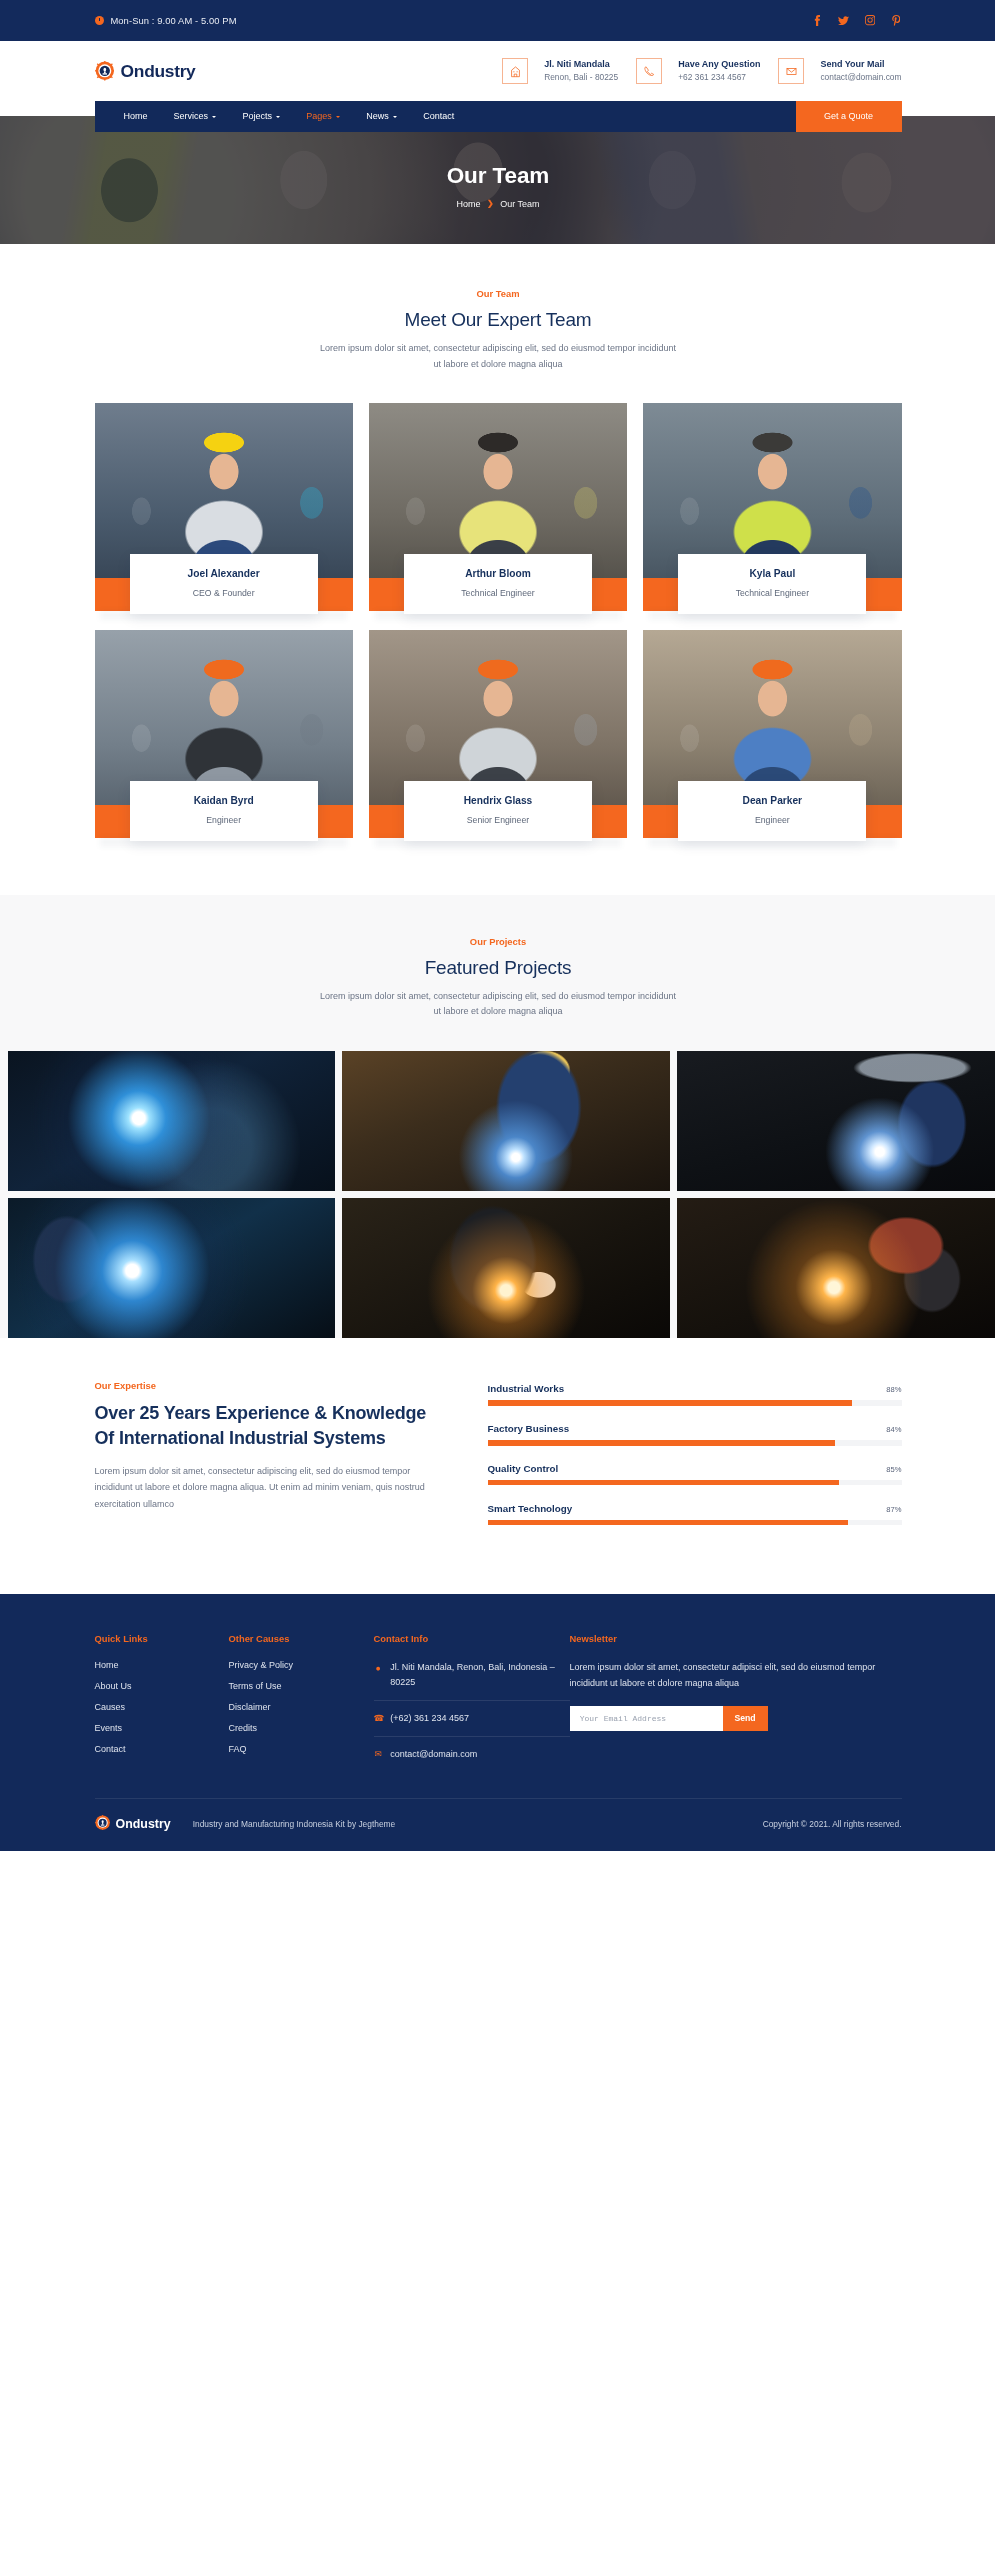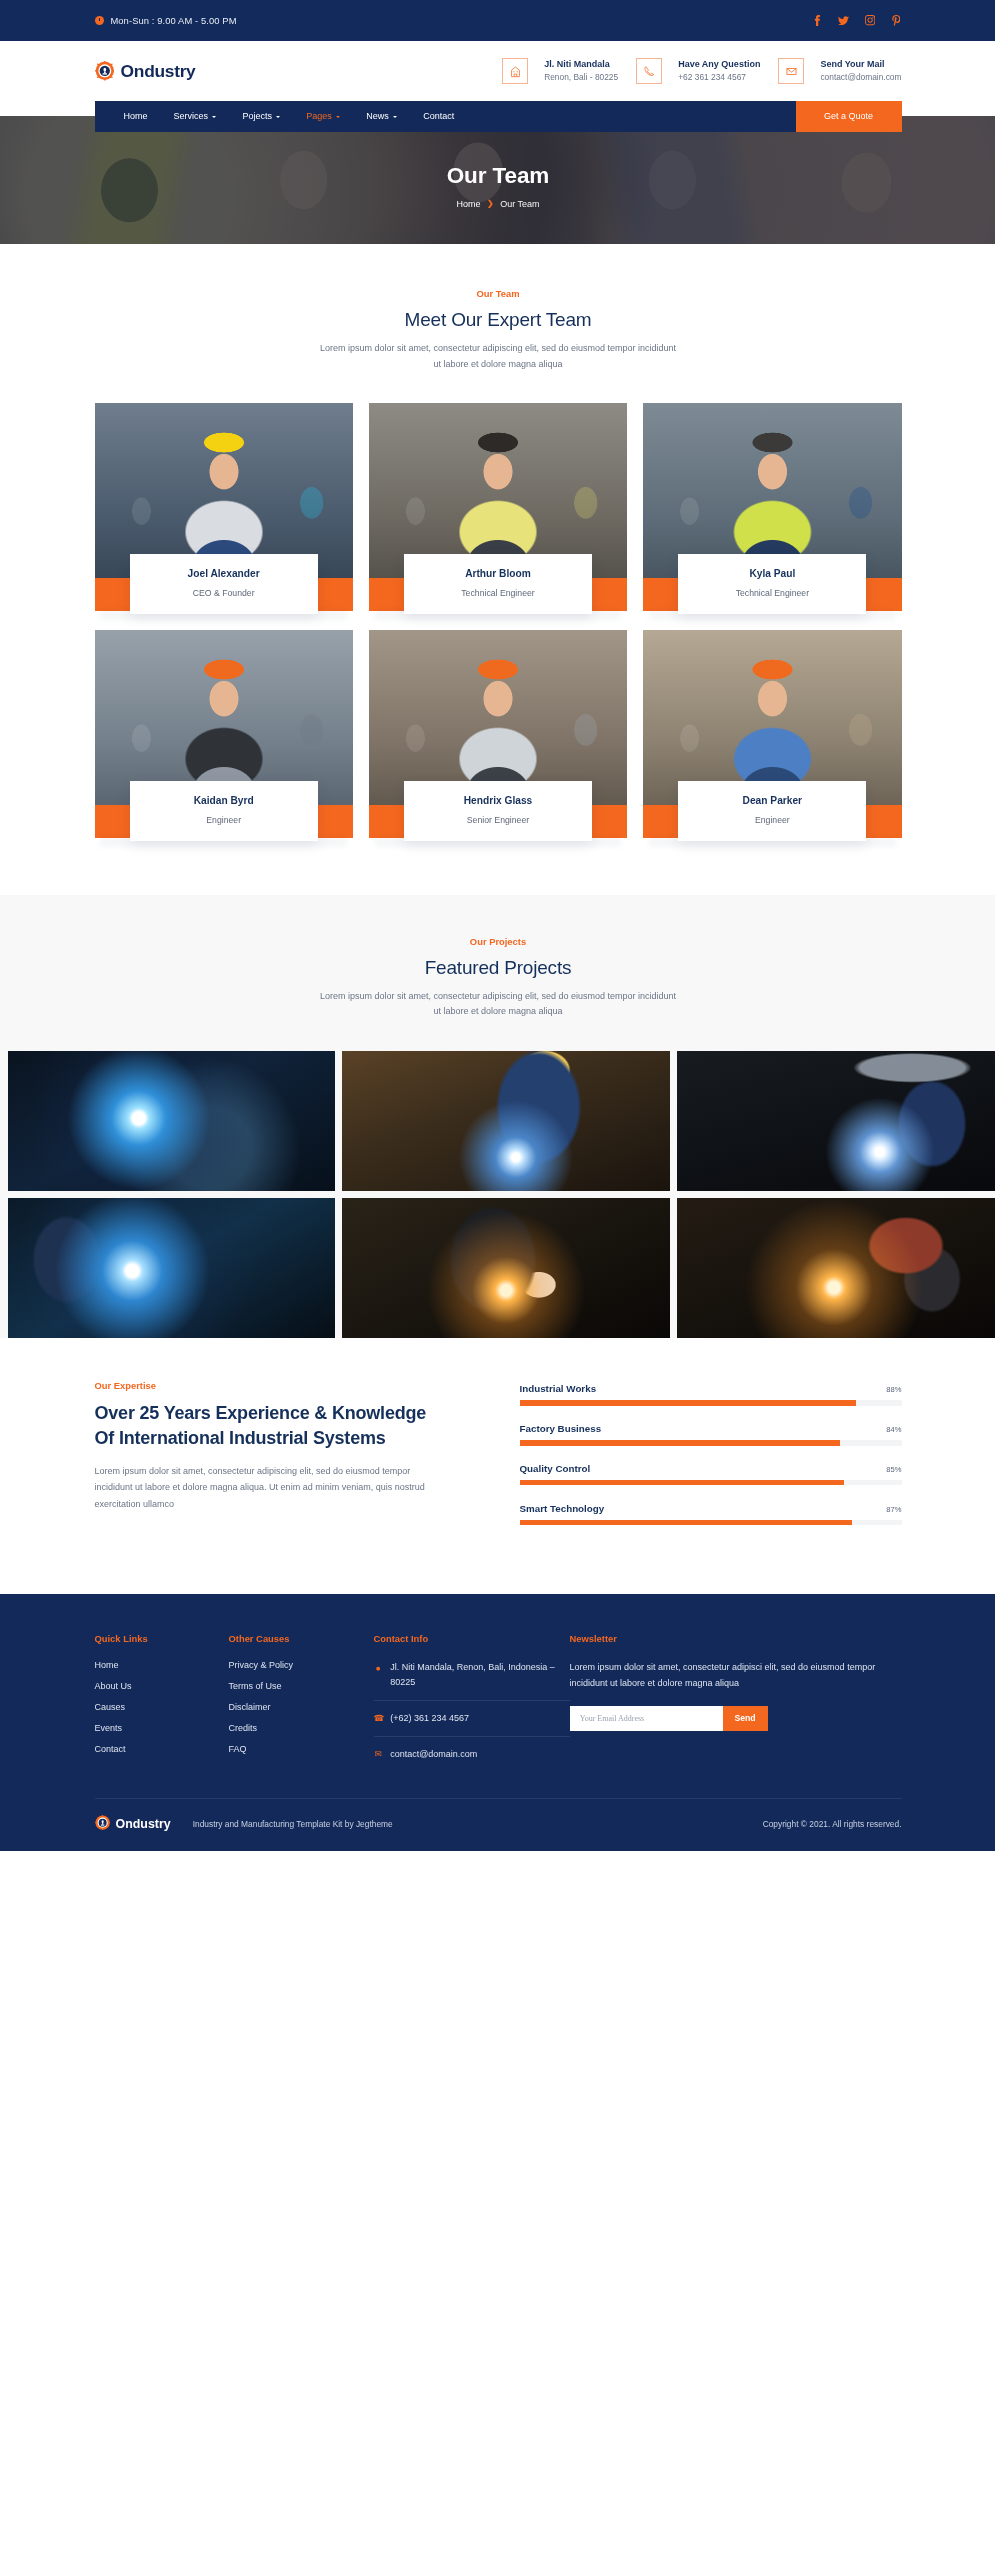--- a/index.html
+++ b/index.html
@@ -141,21 +141,21 @@
   
   .expertise { background: #fff; padding: 42px 0 51px; }
   .exp-row { display: flex; gap: 44px; align-items: flex-start; }
   .exp-left { width: 349px; }
   .exp-title {
     font-size: 18px; font-weight: 700; color: #16305c; line-height: 1.35;
     margin-top: 10.2px; letter-spacing: -0.2px;
   }
   .exp-text { font-size: 9px; color: #6b7486; line-height: 1.85; margin-top: 13px; }
   .exp-right { flex: 1; padding-top: 2.9px; }
-  .skill { margin-bottom: 17.4px; margin-left: 32px; }
+  .skill { margin-bottom: 17.4px; }
   .skill-top { display: flex; align-items: baseline; justify-content: space-between; }
   .skill-name { font-size: 9.8px; font-weight: 700; color: #16305c; }
   .skill-val { font-size: 7.6px; color: #59637a; }
   .skill-track { margin-top: 6.5px; height: 5.1px; background: #f3f4f6; width: 100%; }
   .skill-fill { height: 5.1px; background: #f4671f; }
 
   
   .footer { background: #12295a; padding: 39px 0 0; }
   .foot-grid { display: flex; gap: 0; }
   .fcol-1 { width: 134px; }
@@ -164,21 +164,21 @@
   .fcol-4 { flex: 1; }
   .fhead { color: #f4671f; font-size: 9.4px; font-weight: 700; margin-bottom: 16px; }
   .flink { display: block; color: #dfe4ee; font-size: 9px; margin-bottom: 11px; text-decoration: none; cursor: pointer;}
   .fc-item { display: flex; gap: 7.3px; align-items: flex-start; color: #dfe4ee; font-size: 9px; line-height: 1.65; }
   .fc-sep { height: 0.7px; background: rgba(255,255,255,.10); margin: 10.2px 0; }
   .fc-ico { color: #f4671f; flex: 0 0 auto; width: 9.4px; text-align: center; font-size: 8.7px; margin-top:0.7px;}
   .fnews-text { color: #dfe4ee; font-size: 9px; line-height: 1.75; margin-bottom: 14.5px; }
   .newsform { display: flex; height: 25px; width: 198px; }
   .newsinput {
     flex: 1; border: none; background: #fff; padding: 0 10.2px; font-size: 8px;
-    color: #3d4656; font-family: Liberation Serif, serif; outline: none;
+    color: #3d4656; font-family: Liberation Mono, monospace; outline: none;
   }
   .newsinput::placeholder { color: #9aa2b0; }
   .newsbtn {
     width: 45px; background: #f4671f; color: #fff; border: none; font-size: 8.7px;
     font-weight: 700; cursor: pointer; font-family: inherit;
   }
   .foot-bottom {
     margin-top: 33px; border-top: 0.7px solid rgba(255,255,255,.09);
     padding: 16px 0 19px; display: flex; align-items: center;
   }
@@ -598,20 +598,20 @@
               <g fill="#f4671f">
                 <rect x="15" y="0" width="2" height="4"></rect>
                   <rect x="15" y="28" width="2" height="4"></rect>
                 <rect x="0" y="15" width="4" height="2"></rect>
                   <rect x="28" y="15" width="4" height="2"></rect>
               </g>
             </svg>
           </span>
           <span class="fb-logo-text">Ondustry</span>
         </div>
-        <div class="fb-tag">Industry and Manufacturing Template Kit by Jegtheme</div>
+        <div class="fb-tag">Industry and Manufacturing Indonesia Kit by Jegtheme</div>
         <div class="fb-copy">Copyright © 2021. All rights reserved.</div>
       </div>
     </div>
   </div>
 
 </div>
 
 
 </body></html>

